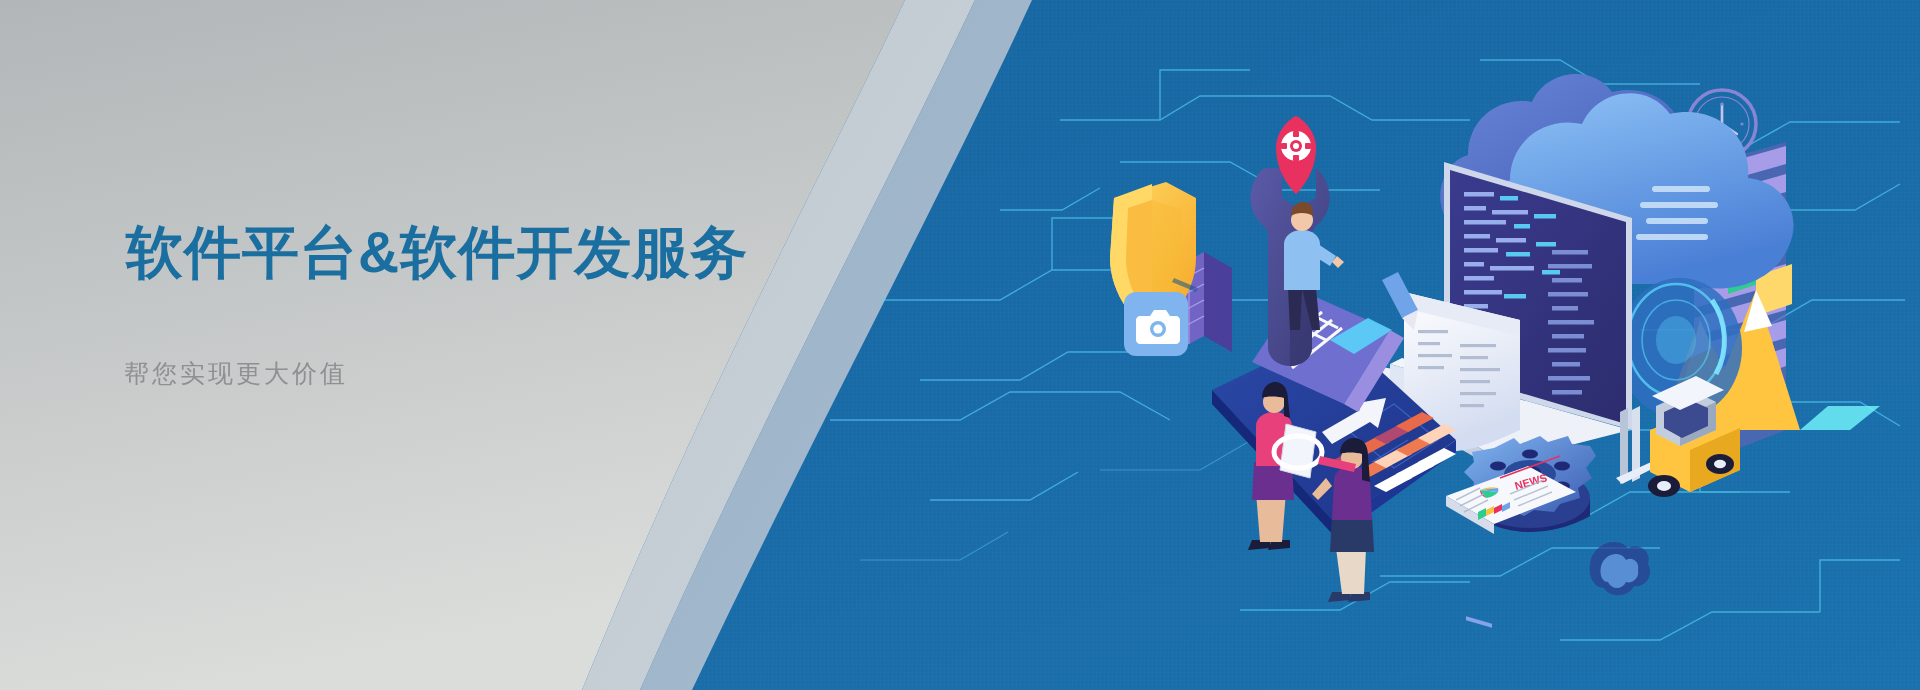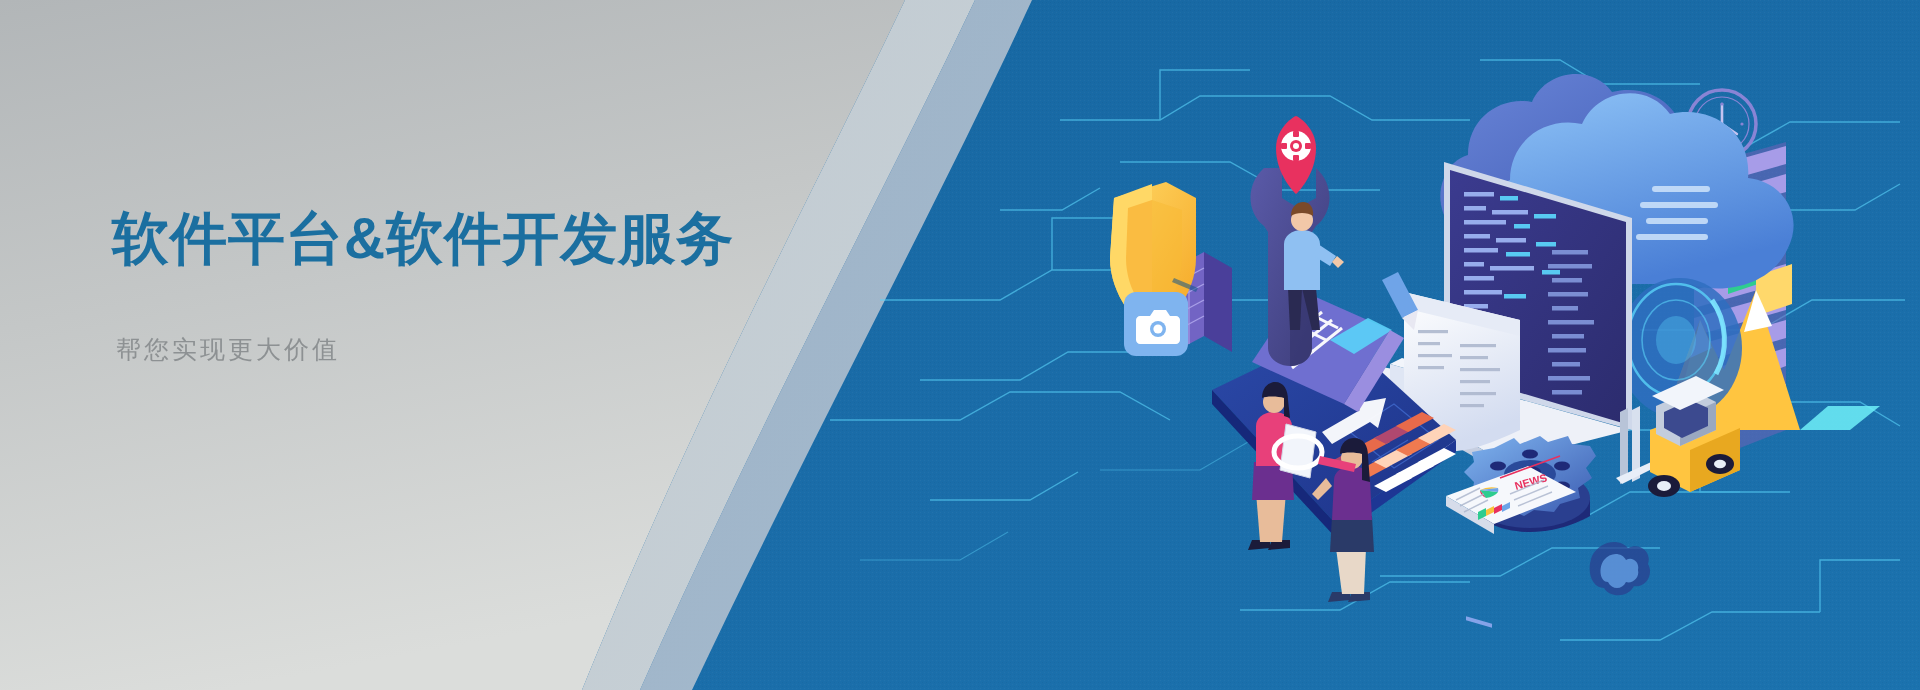--- a/index.html
+++ b/index.html
@@ -13,26 +13,26 @@
     position:relative;width:1920px;height:690px;overflow:hidden;
     background:#1a6ca8;
   }
   .layer{position:absolute;top:0;left:0;width:1920px;height:690px;}
   
   #text-block{
     position:absolute;left:112px;top:206px;width:780px;z-index:40;
   }
   #hero-title{
     font-size:57px;line-height:1.15;font-weight:700;
-    color:#1b6fa0;letter-spacing:1px;margin:0;
+    color:#1b6fa0;letter-spacing:1px;margin:14px;
     white-space:nowrap;
   }
   #hero-subtitle{
     font-size:25px;line-height:1.2;font-weight:400;
-    color:#8d9193;letter-spacing:3px;margin:4px;
+    color:#8d9193;letter-spacing:3px;margin:12px;
     padding-top:58px;white-space:nowrap;
   }
   svg{display:block;}
 </style>
 </head>
 <body>
 
 <div id="banner">
 
   <svg class="layer" viewBox="0 0 1920 690" width="1920" height="690" preserveAspectRatio="none">

